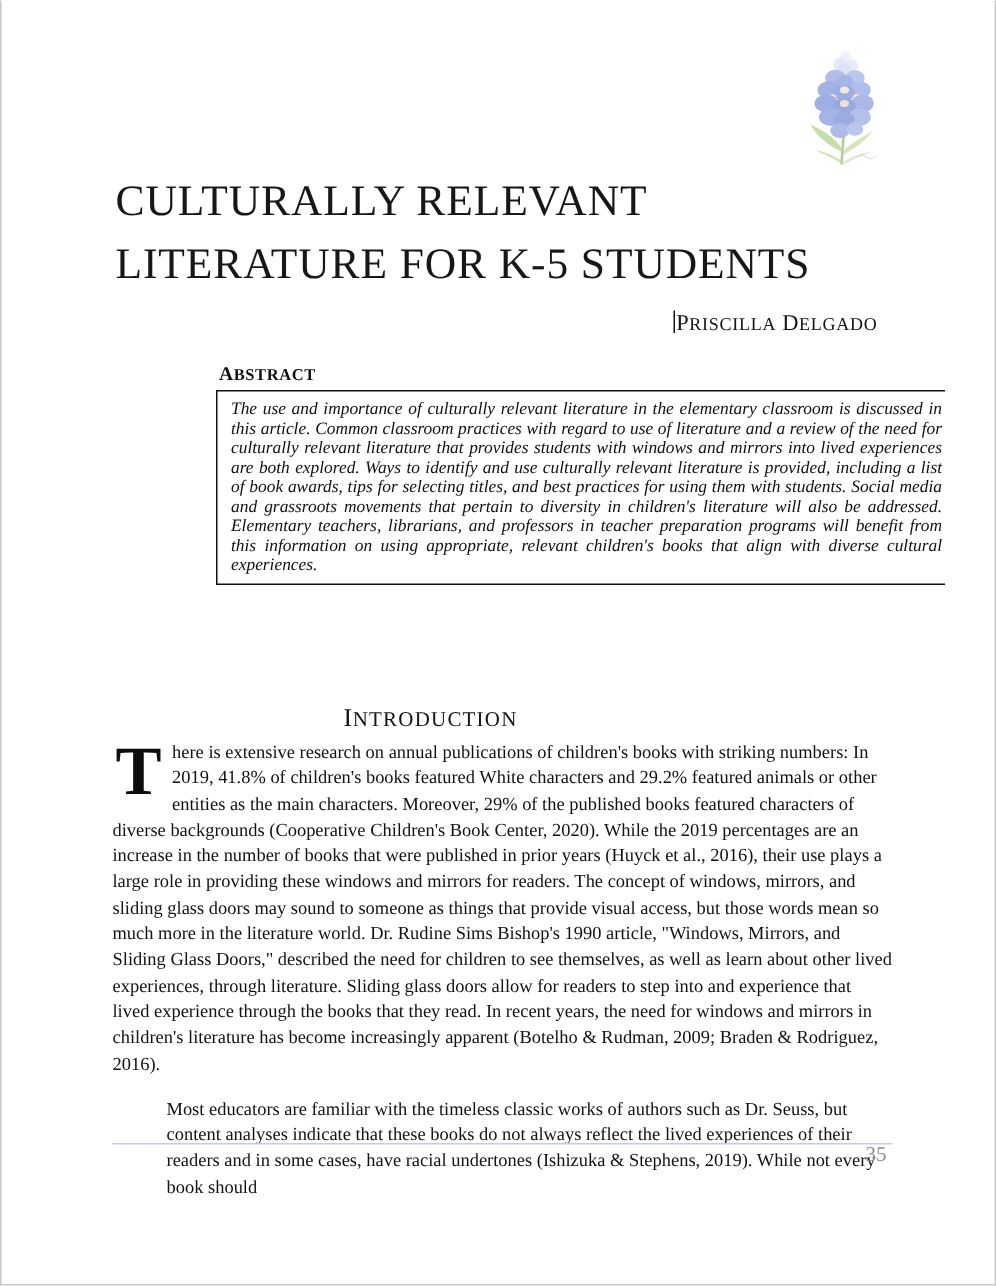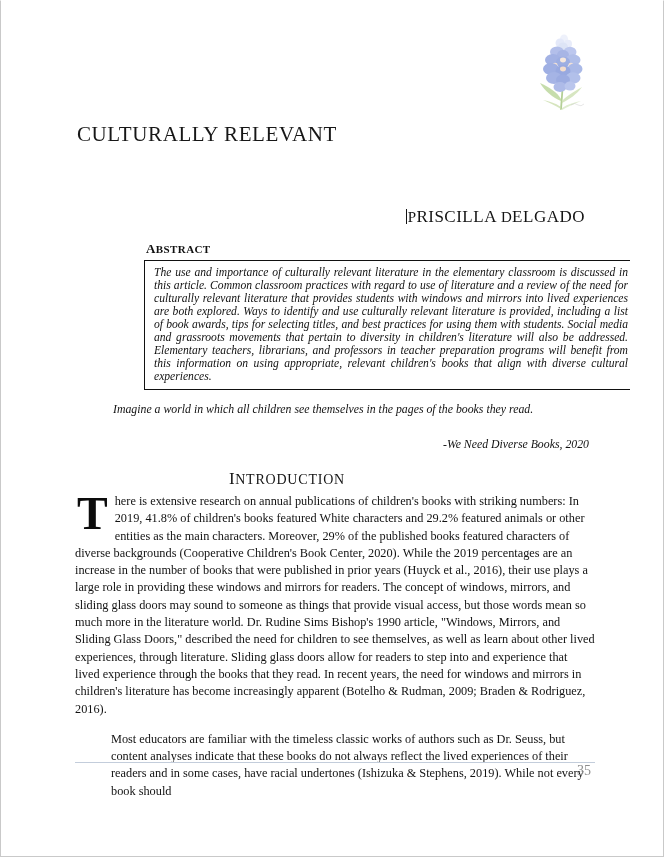--- a/index.html
+++ b/index.html
@@ -43,21 +43,21 @@
 
   
   #title-block {
     position: absolute;
     left: 76px;
     top: 112px;
     width: 520px;
   }
   .doc-title-line {
     font-family: "Liberation Serif", "DejaVu Serif", serif;
-    font-size: 21px;
+    font-size: 29px;
     letter-spacing: 0.6px;
     line-height: 42px;
     color: #171717;
     white-space: nowrap;
   }
 
   
   #byline {
     position: absolute;
     right: 78px;
@@ -70,21 +70,21 @@
   }
   #byline .caret-mark {
     display: inline-block;
     width: 1px;
     height: 15px;
     background: #141414;
     vertical-align: -2px;
     margin-right: 1px;
   }
   .smallcaps-first { font-size: 15px; }
-  .smallcaps-rest  { font-size: 17px; letter-spacing: 0.5px; text-align: center; }
+  .smallcaps-rest  { font-size: 12px; letter-spacing: 0.5px; text-align: center; }
 
   
   #abstract-block {
     position: absolute;
     left: 110px;
     top: 240px;
     width: 486px;
     padding-left: 33px;
   }
   #abstract-heading {
@@ -246,37 +246,34 @@
       <ellipse cx="36" cy="51" rx="7" ry="5.5" fill="#9cace1"></ellipse>
       <ellipse cx="33" cy="58" rx="6.5" ry="5" fill="#aebbe8"></ellipse>
       <ellipse cx="43" cy="57" rx="5.5" ry="4.5" fill="#bac6ed"></ellipse>
 
       <path d="M44 76 q4 -3 7 0 q3 2 6 -1" stroke="#cfcfcf" stroke-width="0.7" fill="none" opacity="0.7"></path>
     </svg>
   </div>
 
   <div id="title-block">
     <div class="doc-title-line">CULTURALLY RELEVANT</div>
+    <div class="doc-title-line">LITERATURE FOR K-5 STUDENTS</div>
   </div>
 
   <div id="byline">
     <span class="caret-mark"></span><span class="smallcaps-first">P</span><span class="smallcaps-rest">RISCILLA</span>&nbsp;<span class="smallcaps-first">D</span><span class="smallcaps-rest">ELGADO</span>
   </div>
 
   <div id="abstract-block">
     <div id="abstract-heading"><span class="ac-first">A</span><span class="ac-rest">BSTRACT</span></div>
     <div id="abstract-body">
       <p id="abstract-text">The use and importance of culturally relevant literature in the elementary classroom is discussed in this article. Common classroom practices with regard to use of literature and a review of the need for culturally relevant literature that provides students with windows and mirrors into lived experiences are both explored. Ways to identify and use culturally relevant literature is provided, including a list of book awards, tips for selecting titles, and best practices for using them with students. Social media and grassroots movements that pertain to diversity in children's literature will also be addressed. Elementary teachers, librarians, and professors in teacher preparation programs will benefit from this information on using appropriate, relevant children's books that align with diverse cultural experiences.</p>
     </div>
   </div>
 
-  <div id="epigraph-block">
-    <p id="epigraph-quote">Imagine a world in which all children see themselves in the pages of the books they read.</p>
-    <p id="epigraph-attribution">-We Need Diverse Books, 2020</p>
-  </div>
 
   <div id="section-heading"><span class="sh-first">I</span><span class="sh-rest">NTRODUCTION</span></div>
 
   <div id="body-copy">
     <p class="body-para dropcap-para"><span class="dropcap">T</span><span>here is extensive research on annual publications of children's books with striking numbers: In 2019, 41.8% of children's books featured White characters and 29.2% featured animals or other entities as the main characters. Moreover, 29% of the published books featured characters of diverse backgrounds (Cooperative Children's Book Center, 2020). While the 2019 percentages are an increase in the number of books that were published in prior years (Huyck et al., 2016), their use plays a large role in providing these windows and mirrors for readers. The concept of windows, mirrors, and sliding glass doors may sound to someone as things that provide visual access, but those words mean so much more in the literature world. Dr. Rudine Sims Bishop's 1990 article, "Windows, Mirrors, and Sliding Glass Doors," described the need for children to see themselves, as well as learn about other lived experiences, through literature. Sliding glass doors allow for readers to step into and experience that lived experience through the books that they read. In recent years, the need for windows and mirrors in children's literature has become increasingly apparent (Botelho &amp; Rudman, 2009; Braden &amp; Rodriguez, 2016).</span></p>
     <p class="body-para">Most educators are familiar with the timeless classic works of authors such as Dr. Seuss, but content analyses indicate that these books do not always reflect the lived experiences of their readers and in some cases, have racial undertones (Ishizuka &amp; Stephens, 2019). While not every book should</p>
   </div>
 
   <div id="footer-rule"></div>
   <div id="page-number">35</div>

